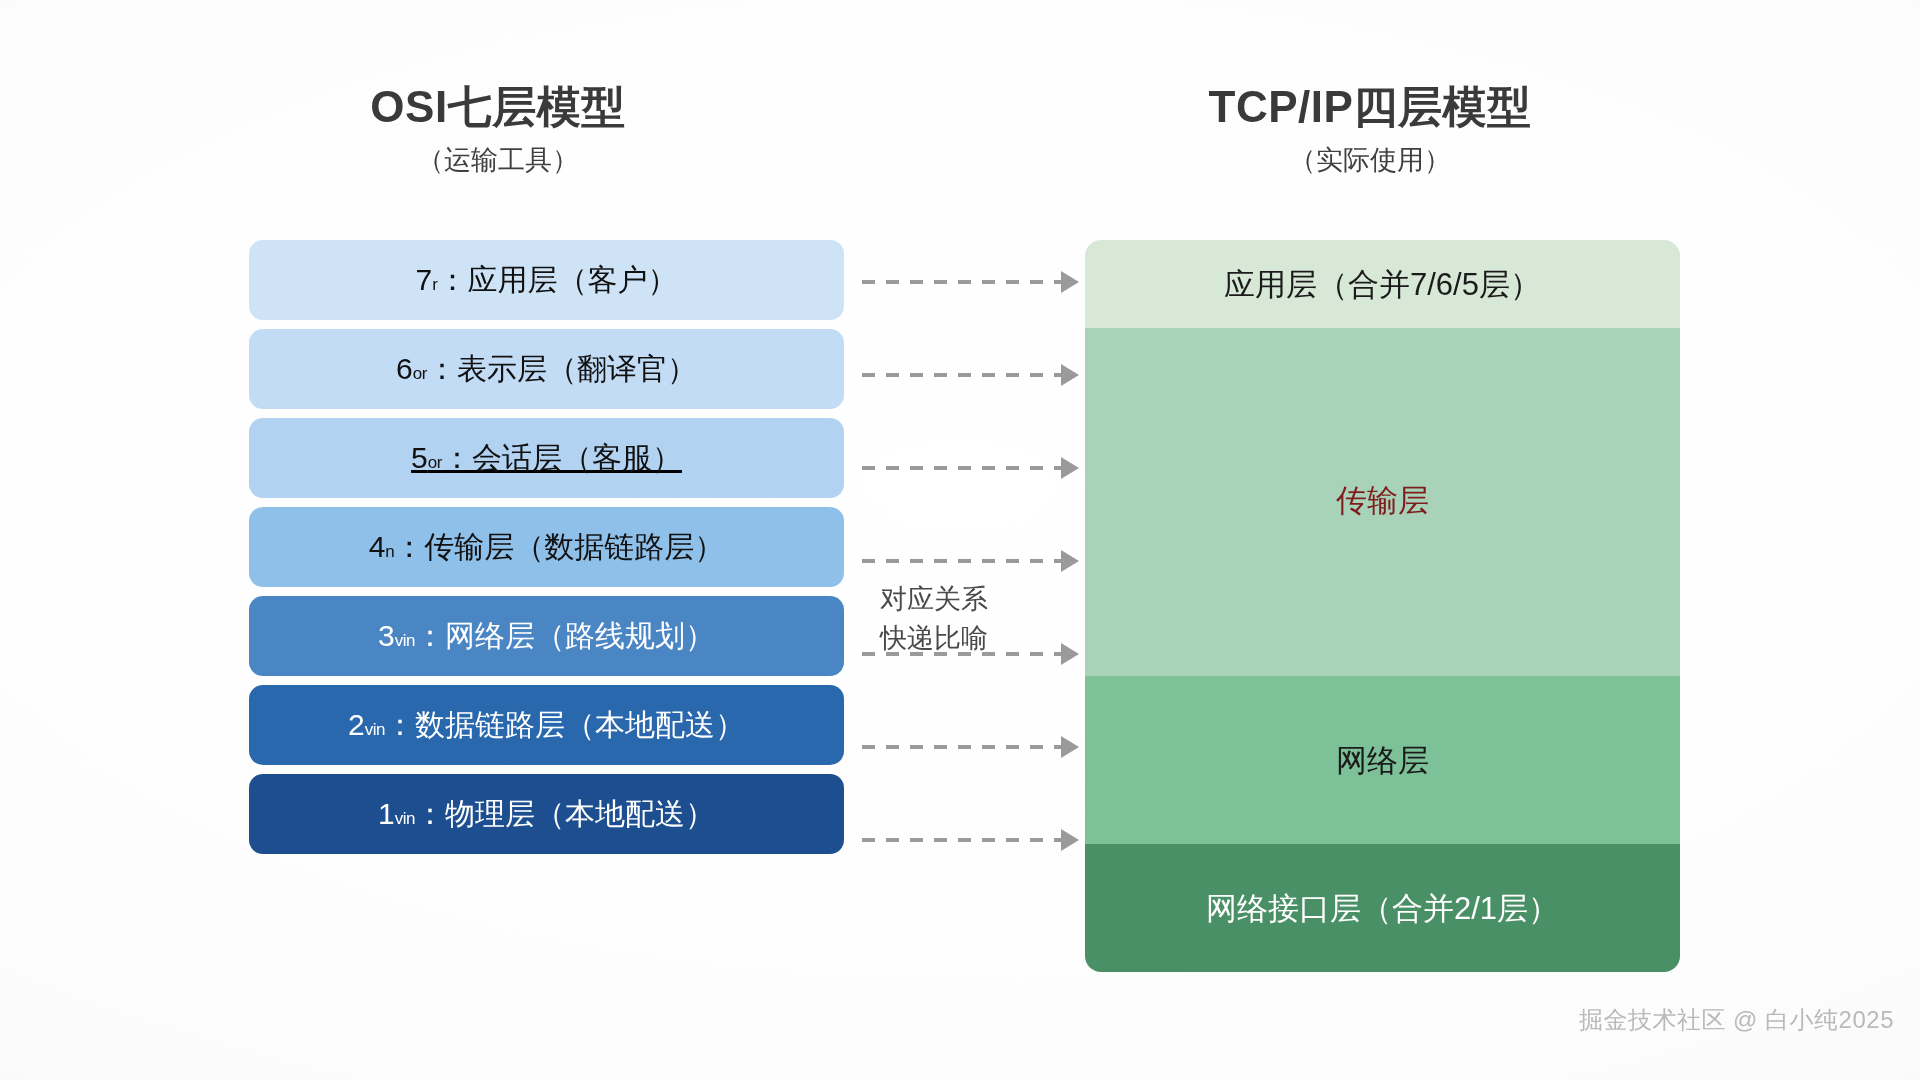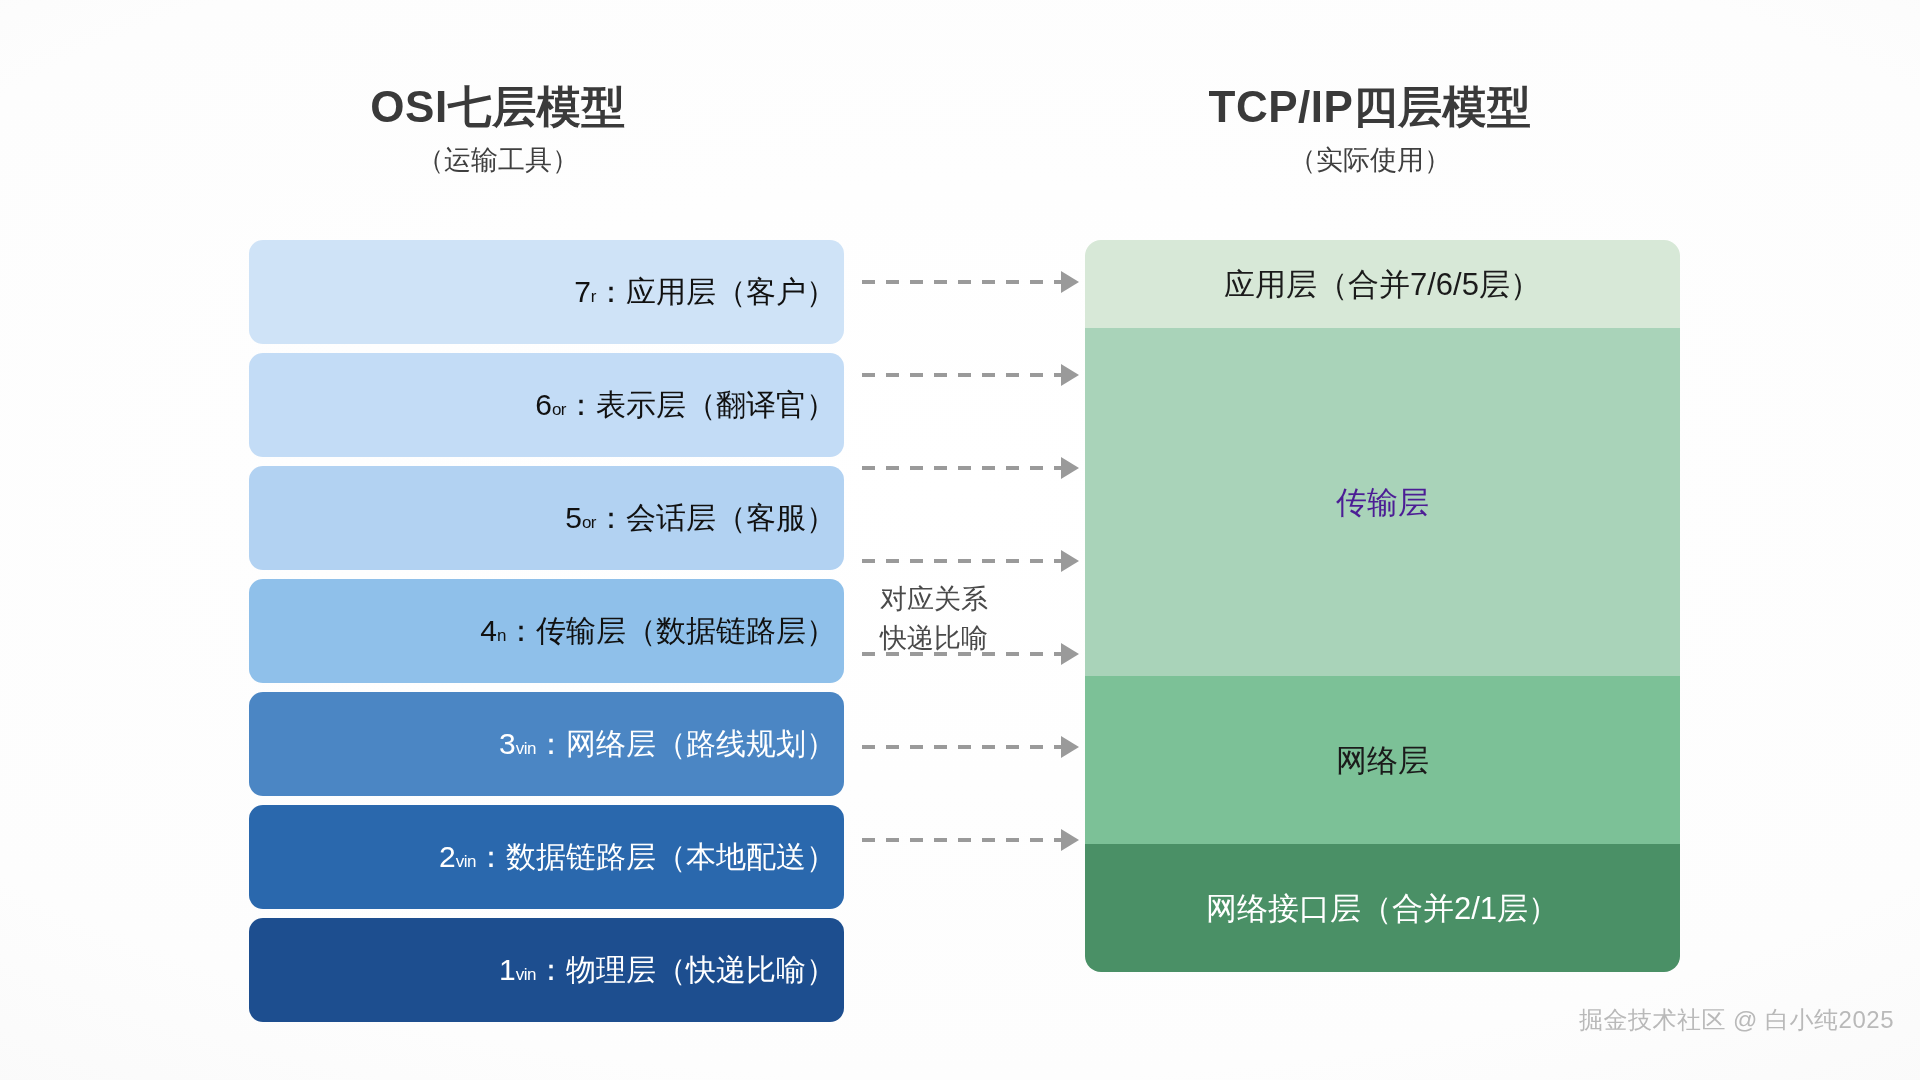--- a/index.html
+++ b/index.html
@@ -49,26 +49,26 @@
   #tcp-header { left: 1120px; top: 82px; width: 500px; }
 
   
   #osi-stack {
     position: absolute;
     left: 249px;
     top: 240px;
     width: 595px;
   }
   .osi-layer {
-    height: 104px;
+    height: 80px;
     border-radius: 14px;
     margin-bottom: 9px;
     display: flex;
     align-items: center;
-    justify-content: flex-end;
+    justify-content: center;
     box-sizing: border-box;
     padding: 0 8px;
   }
   .osi-layer .lbl {
     font-size: 30px;
     line-height: 1;
     white-space: nowrap;
     font-weight: normal;
   }
   .osi-layer .num {
@@ -151,43 +151,43 @@
     <div class="sub">（实际使用）</div>
   </div>
 
   <div id="osi-stack">
       <div class="osi-layer" style="background: rgb(207, 227, 247);">
         <span class="lbl" style="color: rgb(17, 17, 17);"><span class="num">7</span><span class="numsuffix">r</span><span>：应用层（客户）</span></span>
       </div>
       <div class="osi-layer" style="background: rgb(195, 220, 246);">
         <span class="lbl" style="color: rgb(17, 17, 17);"><span class="num">6</span><span class="numsuffix">or</span><span>：表示层（翻译官）</span></span>
       </div>
-      <div class="osi-layer" style="background: rgb(178, 210, 242);">
+      <div class="osi-layer" style="background: rgb(178, 210, 242); text-decoration: underline;">
         <span class="lbl" style="color: rgb(17, 17, 17);"><span class="num">5</span><span class="numsuffix">or</span><span>：会话层（客服）</span></span>
       </div>
       <div class="osi-layer" style="background: rgb(143, 192, 234);">
         <span class="lbl" style="color: rgb(17, 17, 17);"><span class="num">4</span><span class="numsuffix">n</span><span>：传输层（数据链路层）</span></span>
       </div>
       <div class="osi-layer" style="background: rgb(75, 134, 196);">
         <span class="lbl" style="color: rgb(255, 255, 255);"><span class="num">3</span><span class="numsuffix">vin</span><span>：网络层（路线规划）</span></span>
       </div>
       <div class="osi-layer" style="background: rgb(42, 104, 173);">
         <span class="lbl" style="color: rgb(255, 255, 255);"><span class="num">2</span><span class="numsuffix">vin</span><span>：数据链路层（本地配送）</span></span>
       </div>
       <div class="osi-layer" style="background: rgb(29, 78, 143);">
-        <span class="lbl" style="color: rgb(255, 255, 255);"><span class="num">1</span><span class="numsuffix">vin</span><span>：物理层（快递比喻）</span></span>
+        <span class="lbl" style="color: rgb(255, 255, 255);"><span class="num">1</span><span class="numsuffix">vin</span><span>：物理层（本地配送）</span></span>
       </div>
     </div>
 
   <div id="tcp-panel">
       <div class="tcp-band" style="background: rgb(215, 232, 215); height: 88px; flex: 0 0 88px;">
         <span class="lbl" style="color: rgb(27, 27, 27);">应用层（合并7/6/5层）</span>
       </div>
       <div class="tcp-band" style="background: rgb(169, 211, 185); height: 348px; flex: 0 0 348px;">
-        <span class="lbl" style="color: #4c1d95;">传输层</span>
+        <span class="lbl" style="color: #7f1d1d; font-family: Liberation Mono, monospace;">传输层</span>
       </div>
       <div class="tcp-band" style="background: rgb(124, 193, 151); height: 168px; flex: 0 0 168px;">
         <span class="lbl" style="color: rgb(27, 27, 27);">网络层</span>
       </div>
       <div class="tcp-band" style="background: rgb(74, 144, 102); height: 128px; flex: 0 0 128px;">
         <span class="lbl" style="color: rgb(255, 255, 255);">网络接口层（合并2/1层）</span>
       </div>
     </div>
 
   <svg id="arrows" viewBox="0 0 1920 1080" xmlns="http://www.w3.org/2000/svg">

